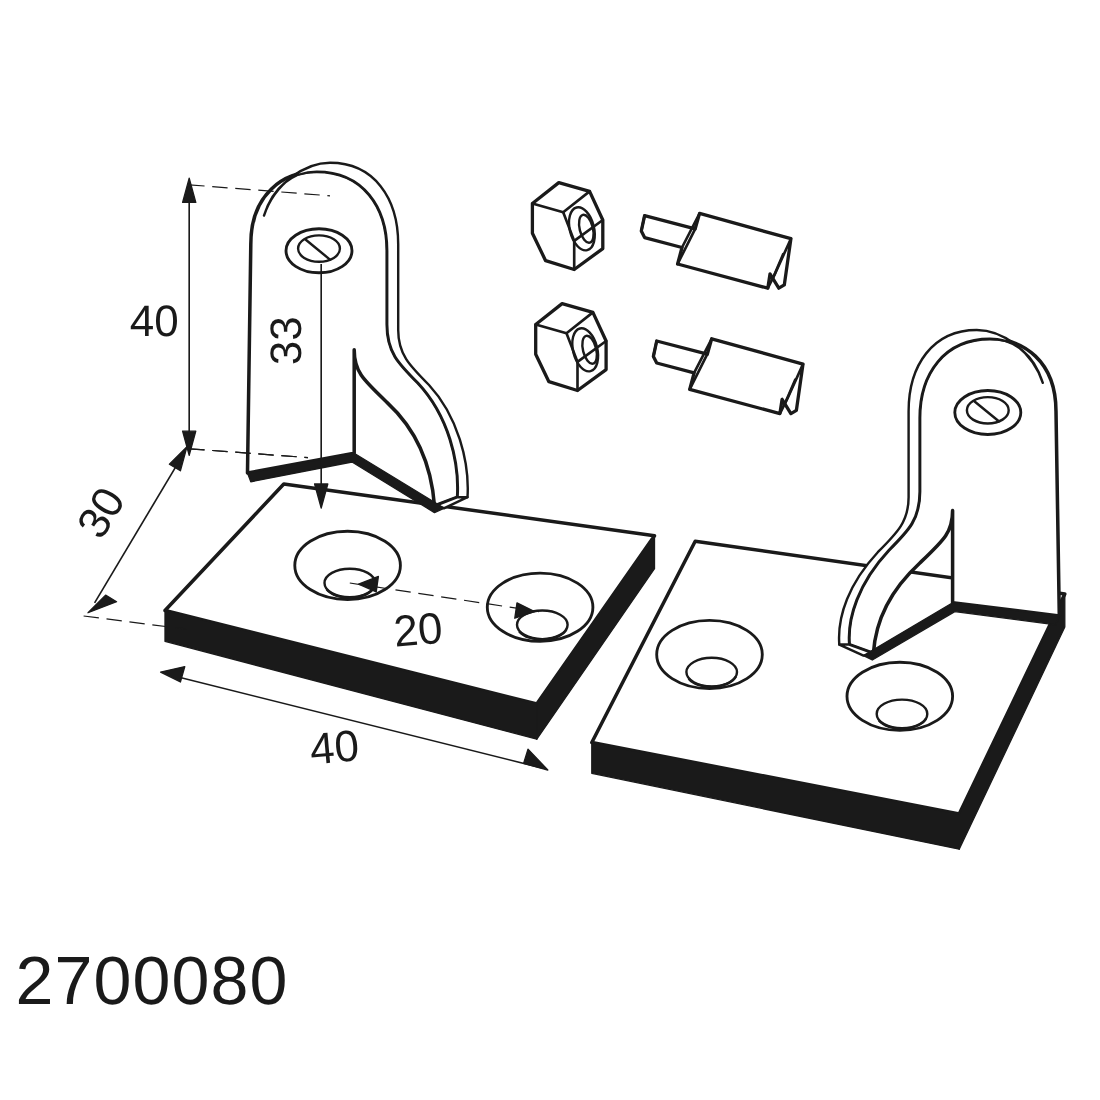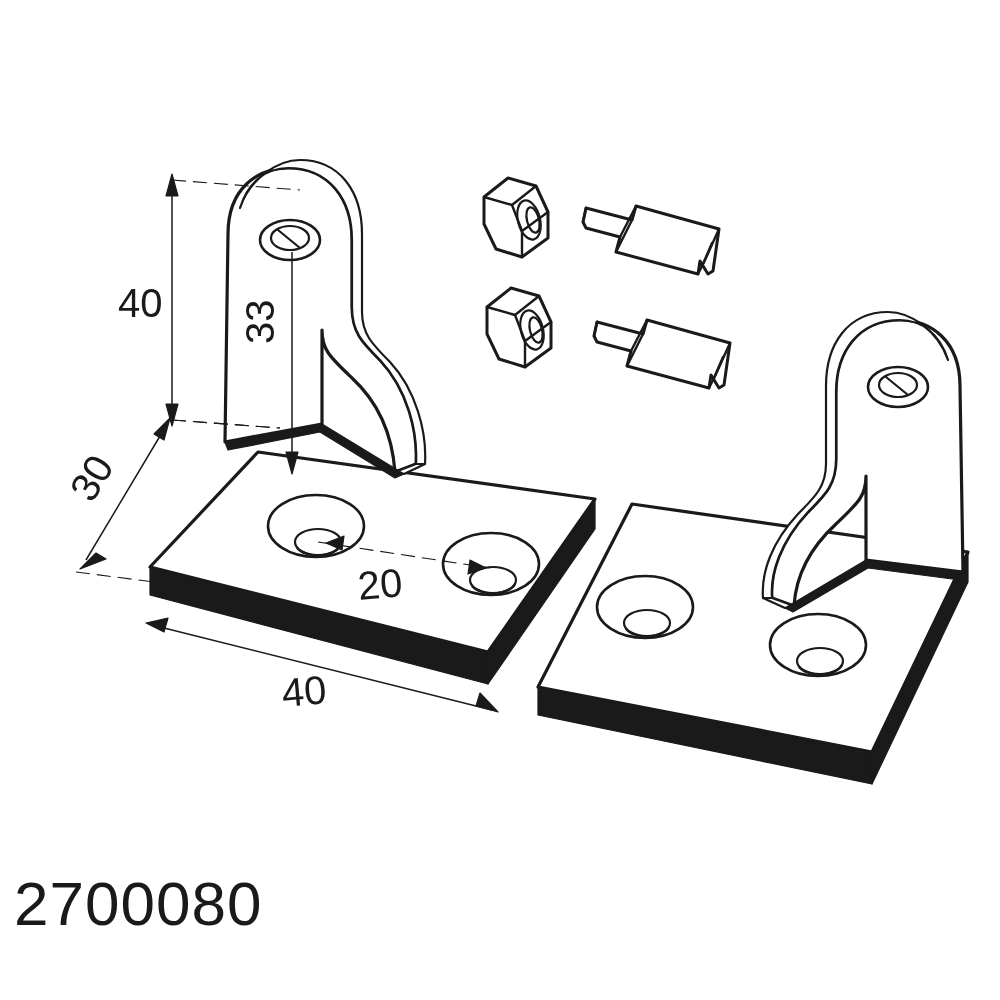--- a/index.html
+++ b/index.html
@@ -14,21 +14,20 @@
     color: #1a1a1a;
     overflow: hidden;
     position: relative;
   }
   #drawing-root {
     position: absolute;
     left: 0;
     top: 0;
     width: 1000px;
     height: 916px;
-    margin-top: 12px;
   }
   svg.drawing-canvas {
     display: block;
     width: 1000px;
     height: 1000px;
     background: #ffffff;
   }
   .part-outline {
     fill: #ffffff;
     stroke: #1a1a1a;

